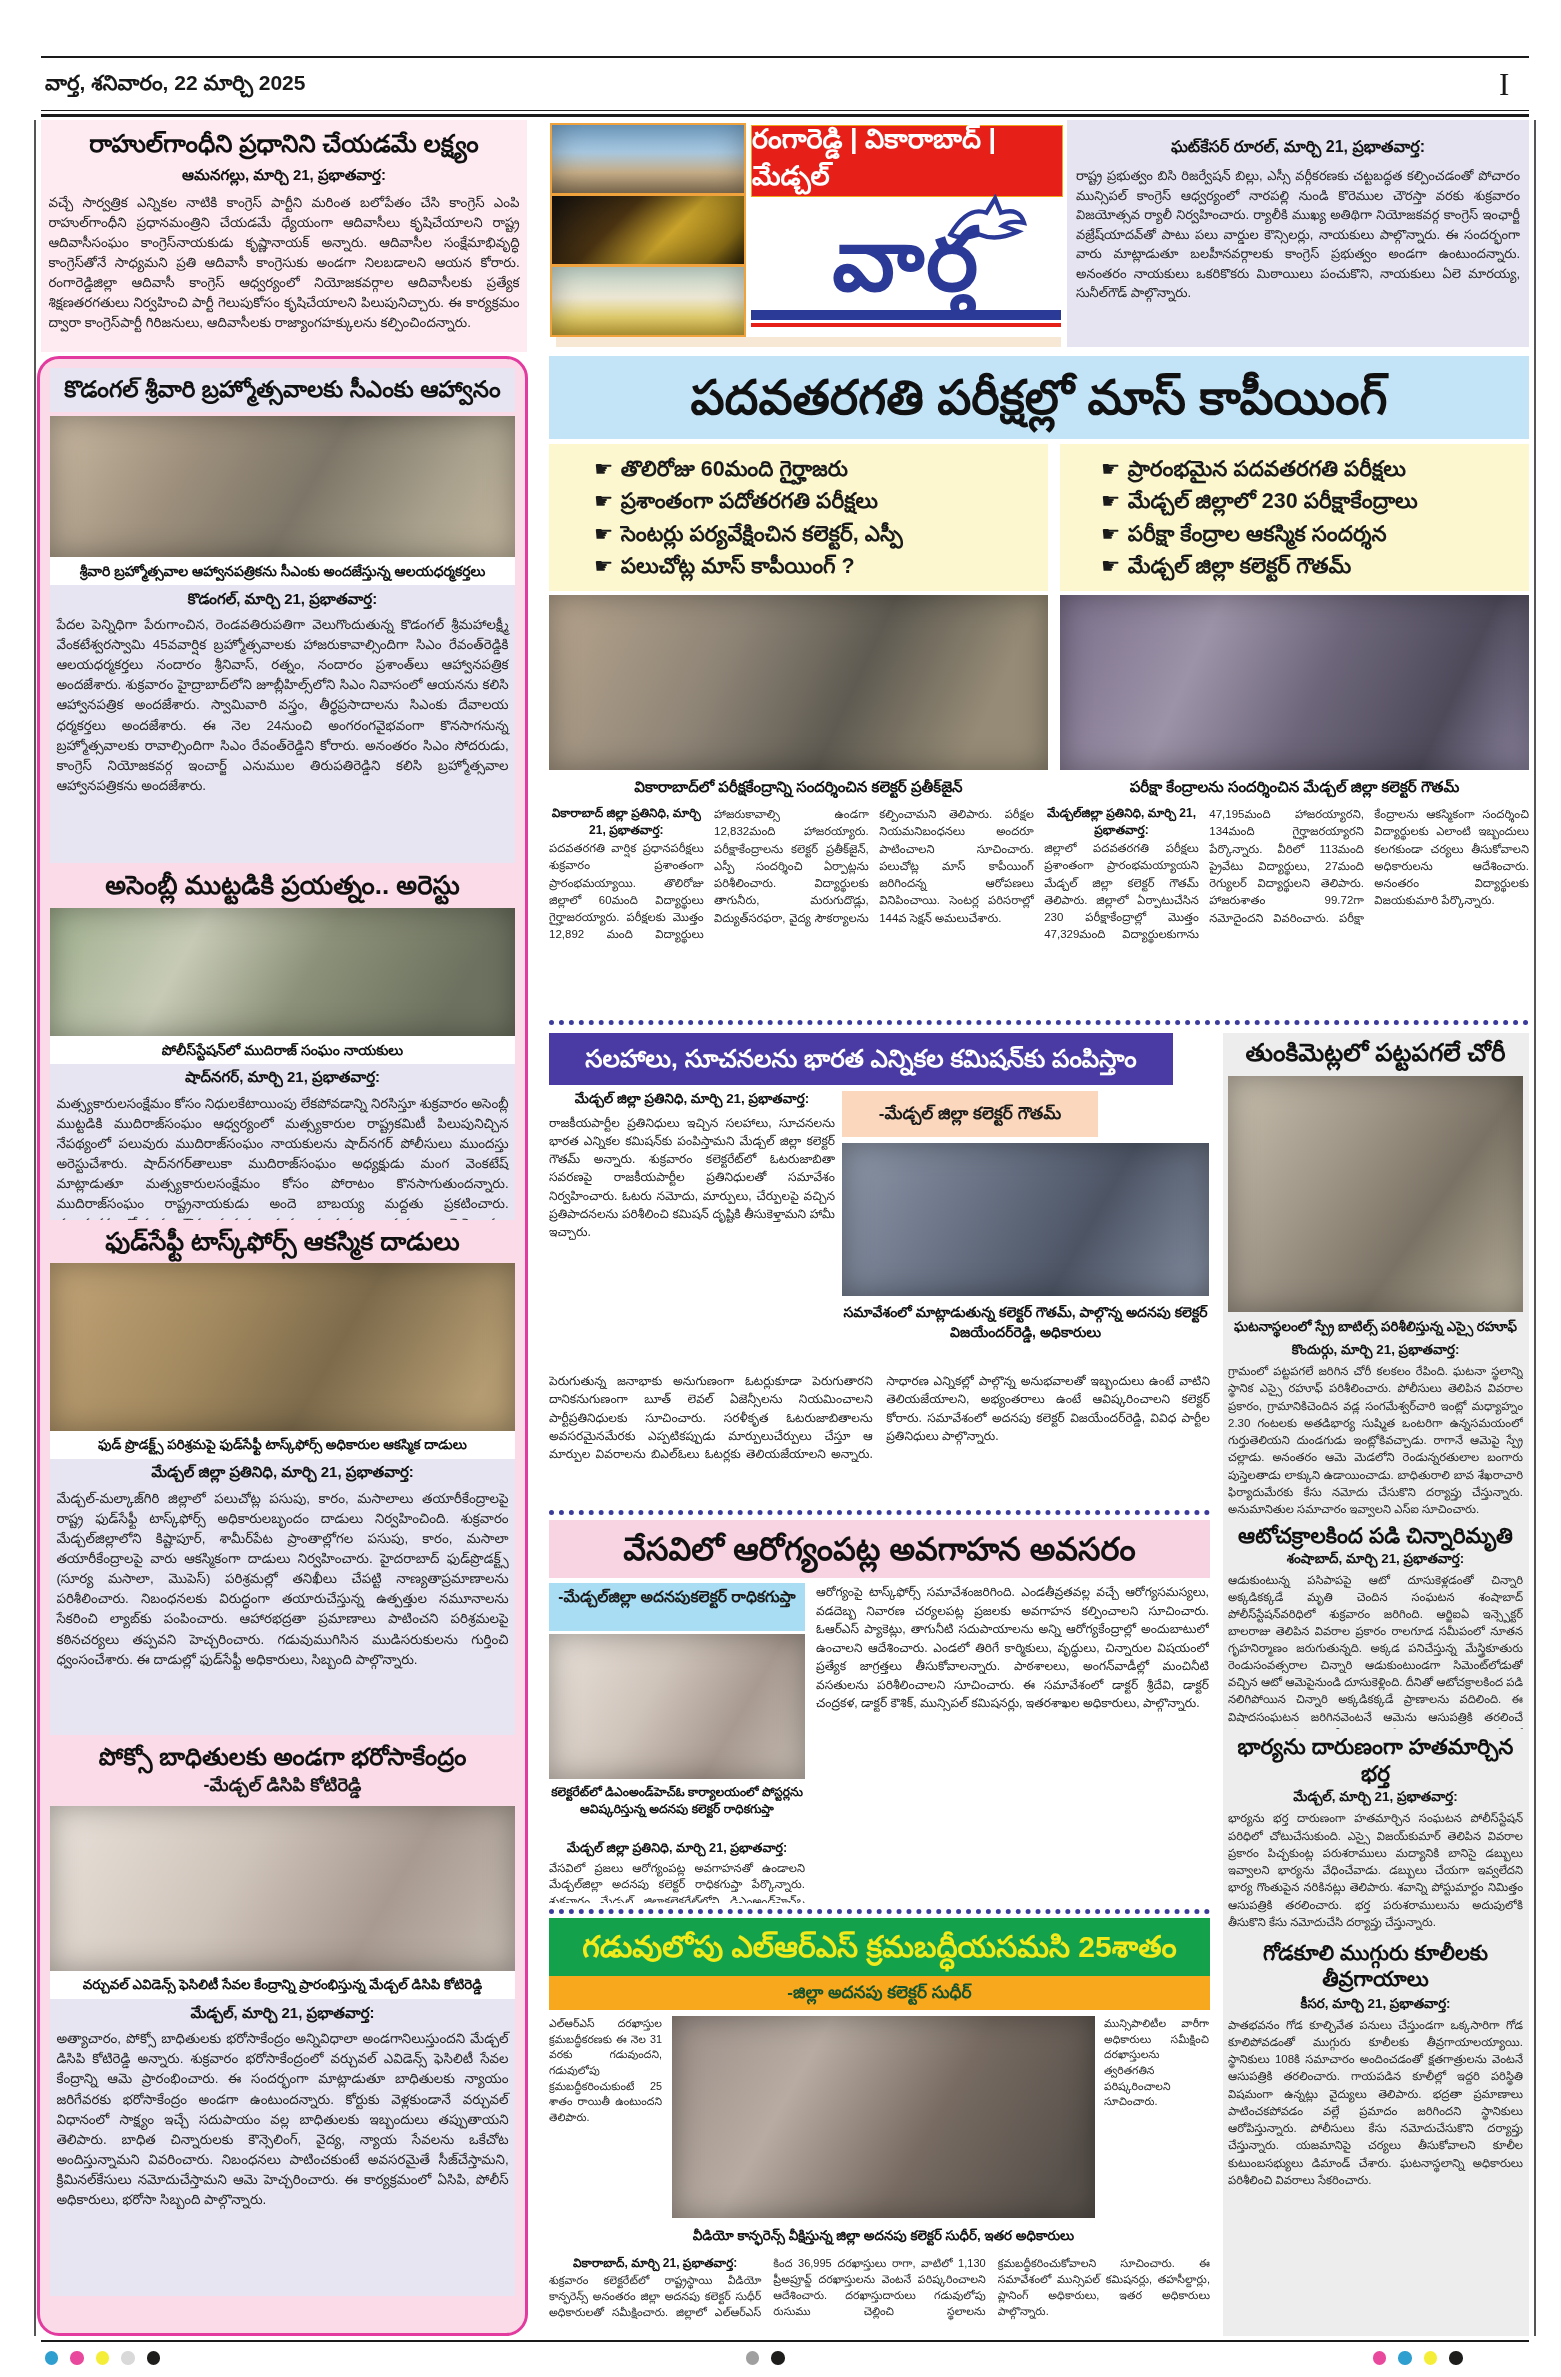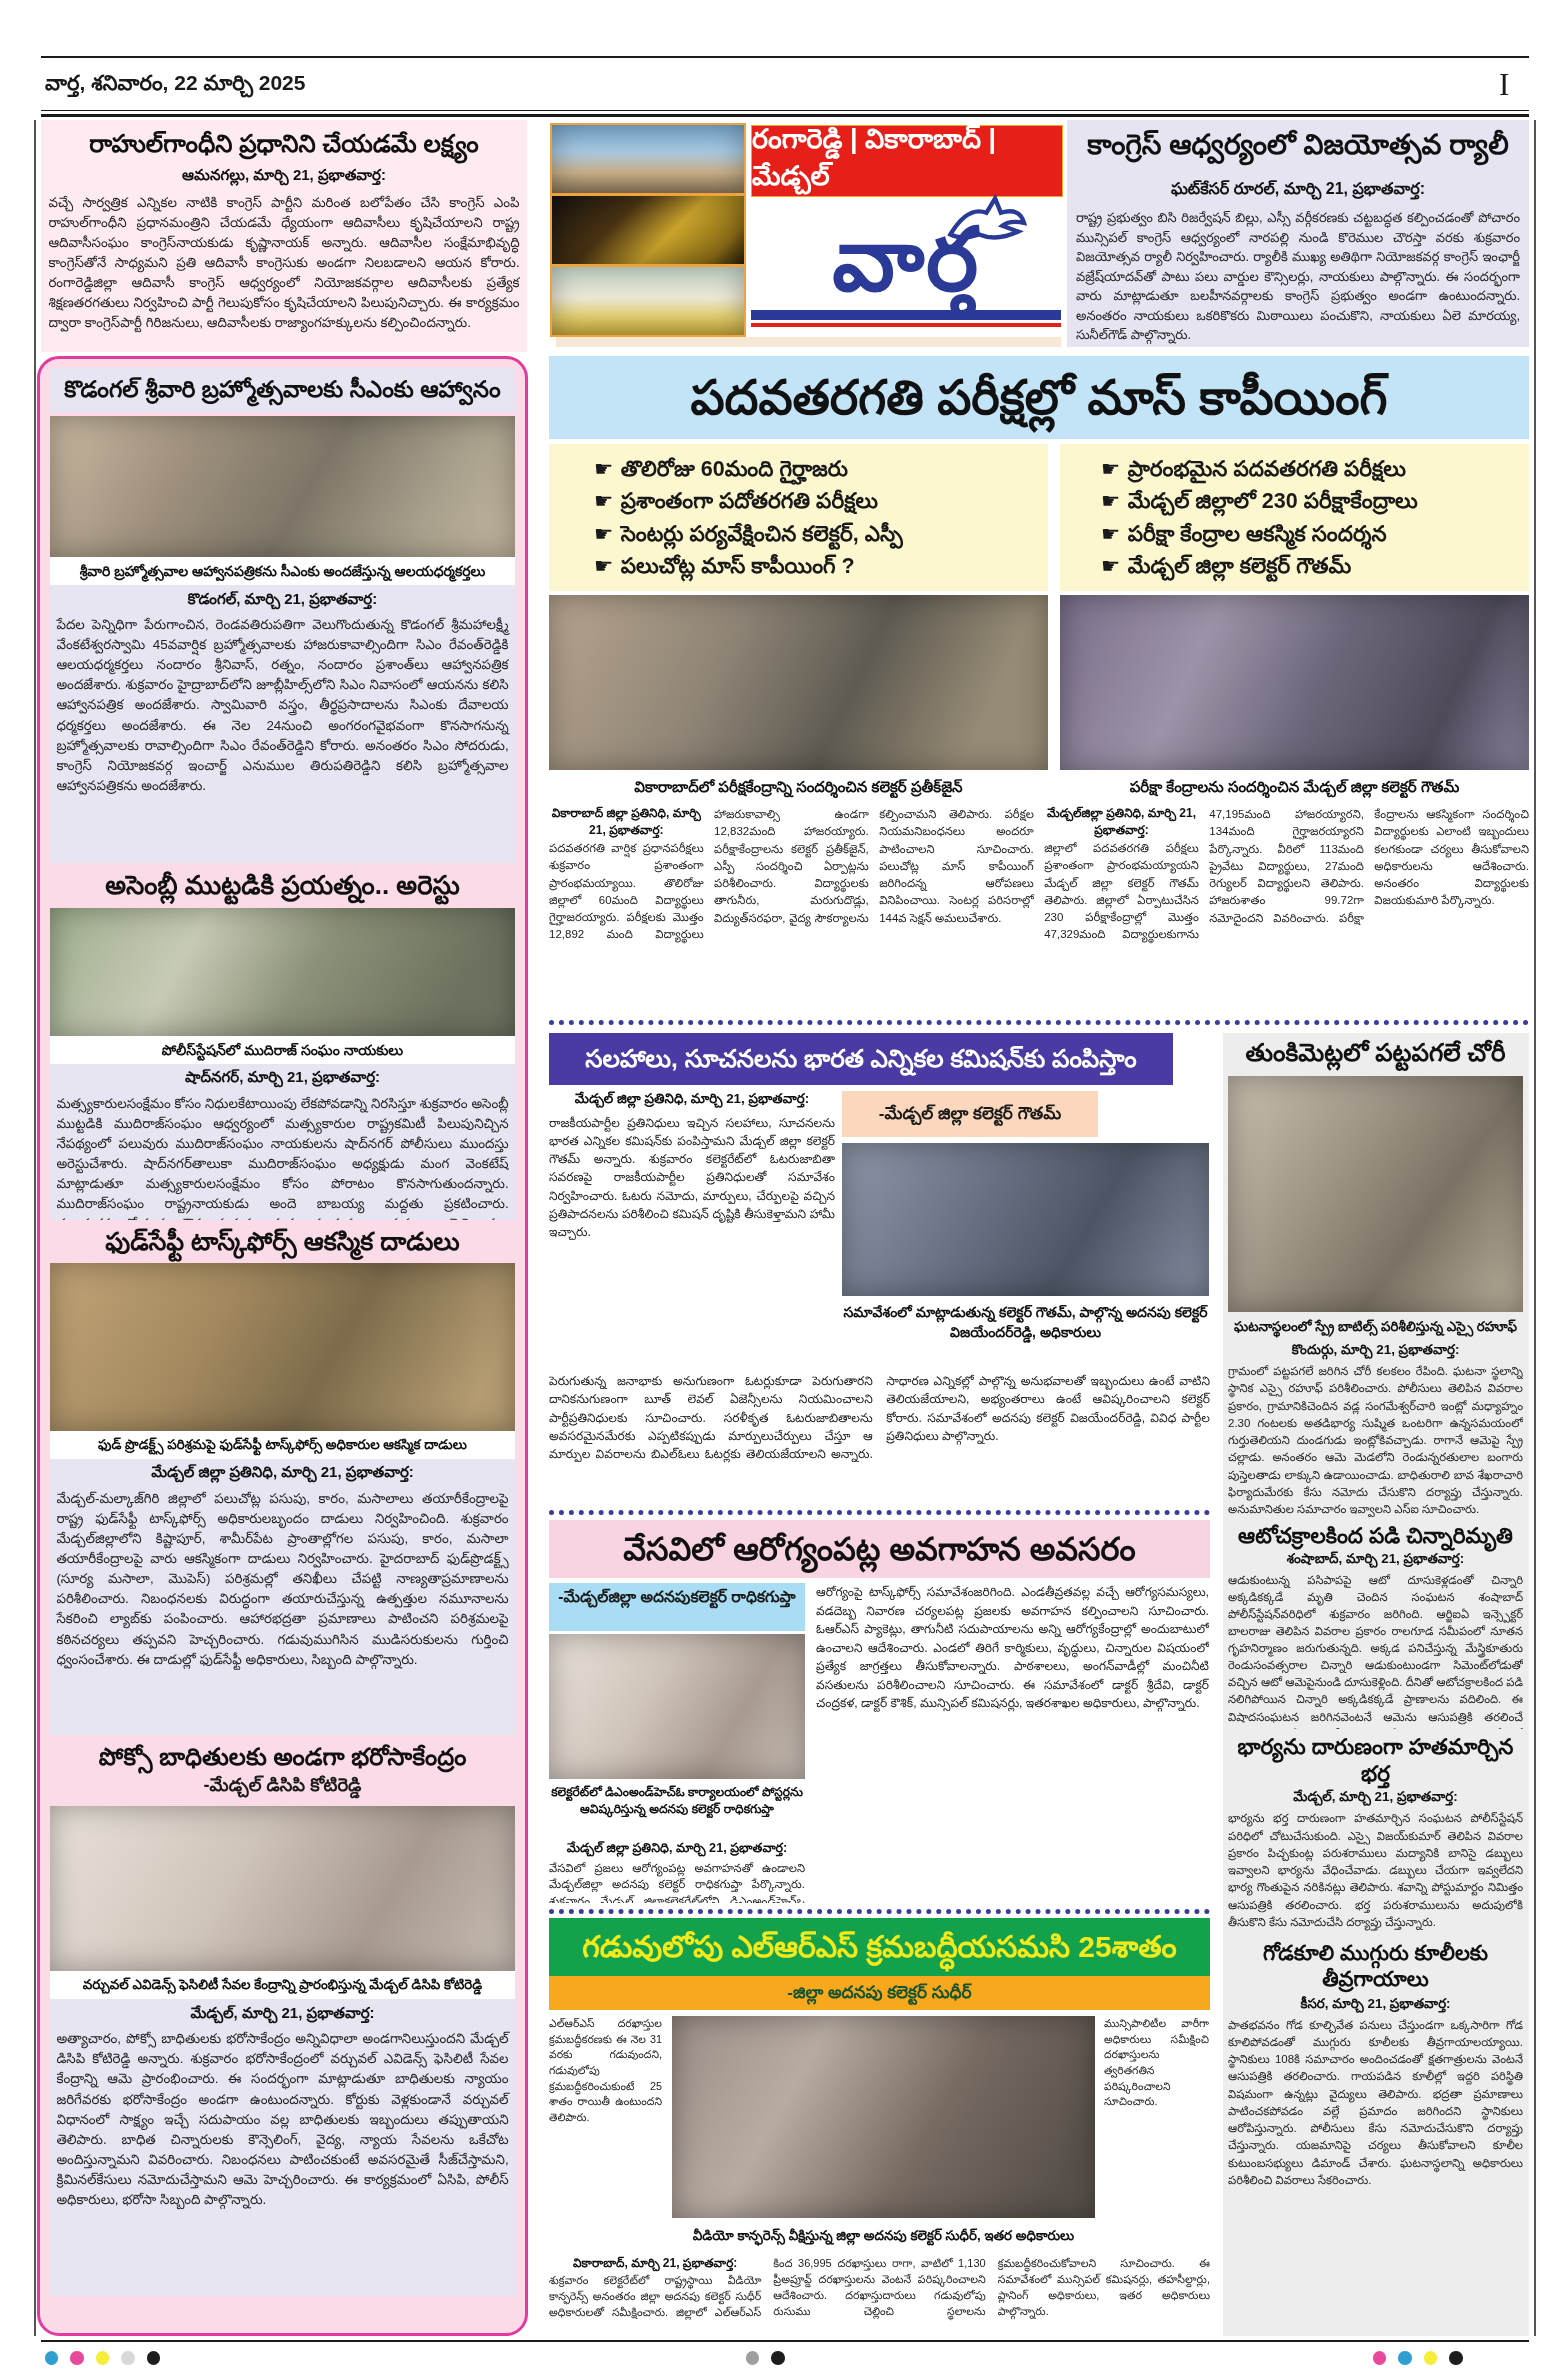--- a/index.html
+++ b/index.html
@@ -72,21 +72,20 @@
       <path d="M8 28 Q20 8 33 13 L39 3 L43 13 Q56 9 59 20 Q49 18 44 22 L55 26 Q40 33 28 28 Q16 32 8 28 Z" fill="#ffffff" stroke="#2b3a96" stroke-width="3"></path>
     </svg>
     <div id="logo-text" style="position:absolute;left:0;top:19.3px;width:310px;text-align:center;font-size:88px;line-height:1;">వార్త</div>
     <div class="abs" style="left:0;top:113px;width:310px;height:10.4px;background:#2b3a96;"></div>
     <div class="abs" style="left:0;top:126px;width:310px;height:3.7px;background:#e62019;"></div>
   </div>
   <div class="abs" style="left:22px;top:217px;width:505px;height:10.4px;background:#f7e8d6;"></div>
 </div>
 
 <div class="abs clip" style="left:1067px;top:120px;width:462px;height:227px;background:#e6e4f1;">
-  <div class="headline center" style="font-size:28px;margin-top:7.4px;">కాంగ్రెస్ ఆధ్వర్యంలో విజయోత్సవ ర్యాలీ</div>
   <div class="dateline" style="font-size:16px;margin-top:18px;">ఘట్‌కేసర్ రూరల్, మార్చి 21, ప్రభాతవార్త:</div>
   <div class="body-txt" style="font-size:13px;line-height:1.5;margin:6px 9px 0 9px;">రాష్ట్ర ప్రభుత్వం బిసి రిజర్వేషన్ బిల్లు, ఎస్సీ వర్గీకరణకు చట్టబద్ధత కల్పించడంతో పోచారం మున్సిపల్ కాంగ్రెస్ ఆధ్వర్యంలో నారపల్లి నుండి కొరెముల చౌరస్తా వరకు శుక్రవారం విజయోత్సవ ర్యాలీ నిర్వహించారు. ర్యాలీకి ముఖ్య అతిథిగా నియోజకవర్గ కాంగ్రెస్ ఇంఛార్జీ వజ్రేష్‌యాదవ్‌తో పాటు పలు వార్డుల కౌన్సిలర్లు, నాయకులు పాల్గొన్నారు. ఈ సందర్భంగా వారు మాట్లాడుతూ బలహీనవర్గాలకు కాంగ్రెస్ ప్రభుత్వం అండగా ఉంటుందన్నారు. అనంతరం నాయకులు ఒకరికొకరు మిఠాయిలు పంచుకొని, నాయకులు ఏలె మారయ్య, సునీల్‌గౌడ్ పాల్గొన్నారు.</div>
 </div>
 
 <div class="abs clip" style="left:37px;top:356px;width:491px;height:1980px;border:3.7px solid #e23a9e;border-radius:22px;background:#fadbe7;box-sizing:border-box;padding:9px 10.4px;">
 
   <div class="headline center lavender" style="font-size:23px;padding:7.4px 3px;">కొడంగల్ శ్రీవారి బ్రహ్మోత్సవాలకు సీఎంకు ఆహ్వానం</div>
   <div class="photo ph-group" style="height:141px;margin-top:4.5px;"></div>
   <div class="caption clip" style="font-size:14px;height:28px;line-height:28px;">శ్రీవారి బ్రహ్మోత్సవాల ఆహ్వానపత్రికను సీఎంకు అందజేస్తున్న ఆలయధర్మకర్తలు</div>
   <div class="lavender clip" style="padding:4.5px 6px;height:269px;">

